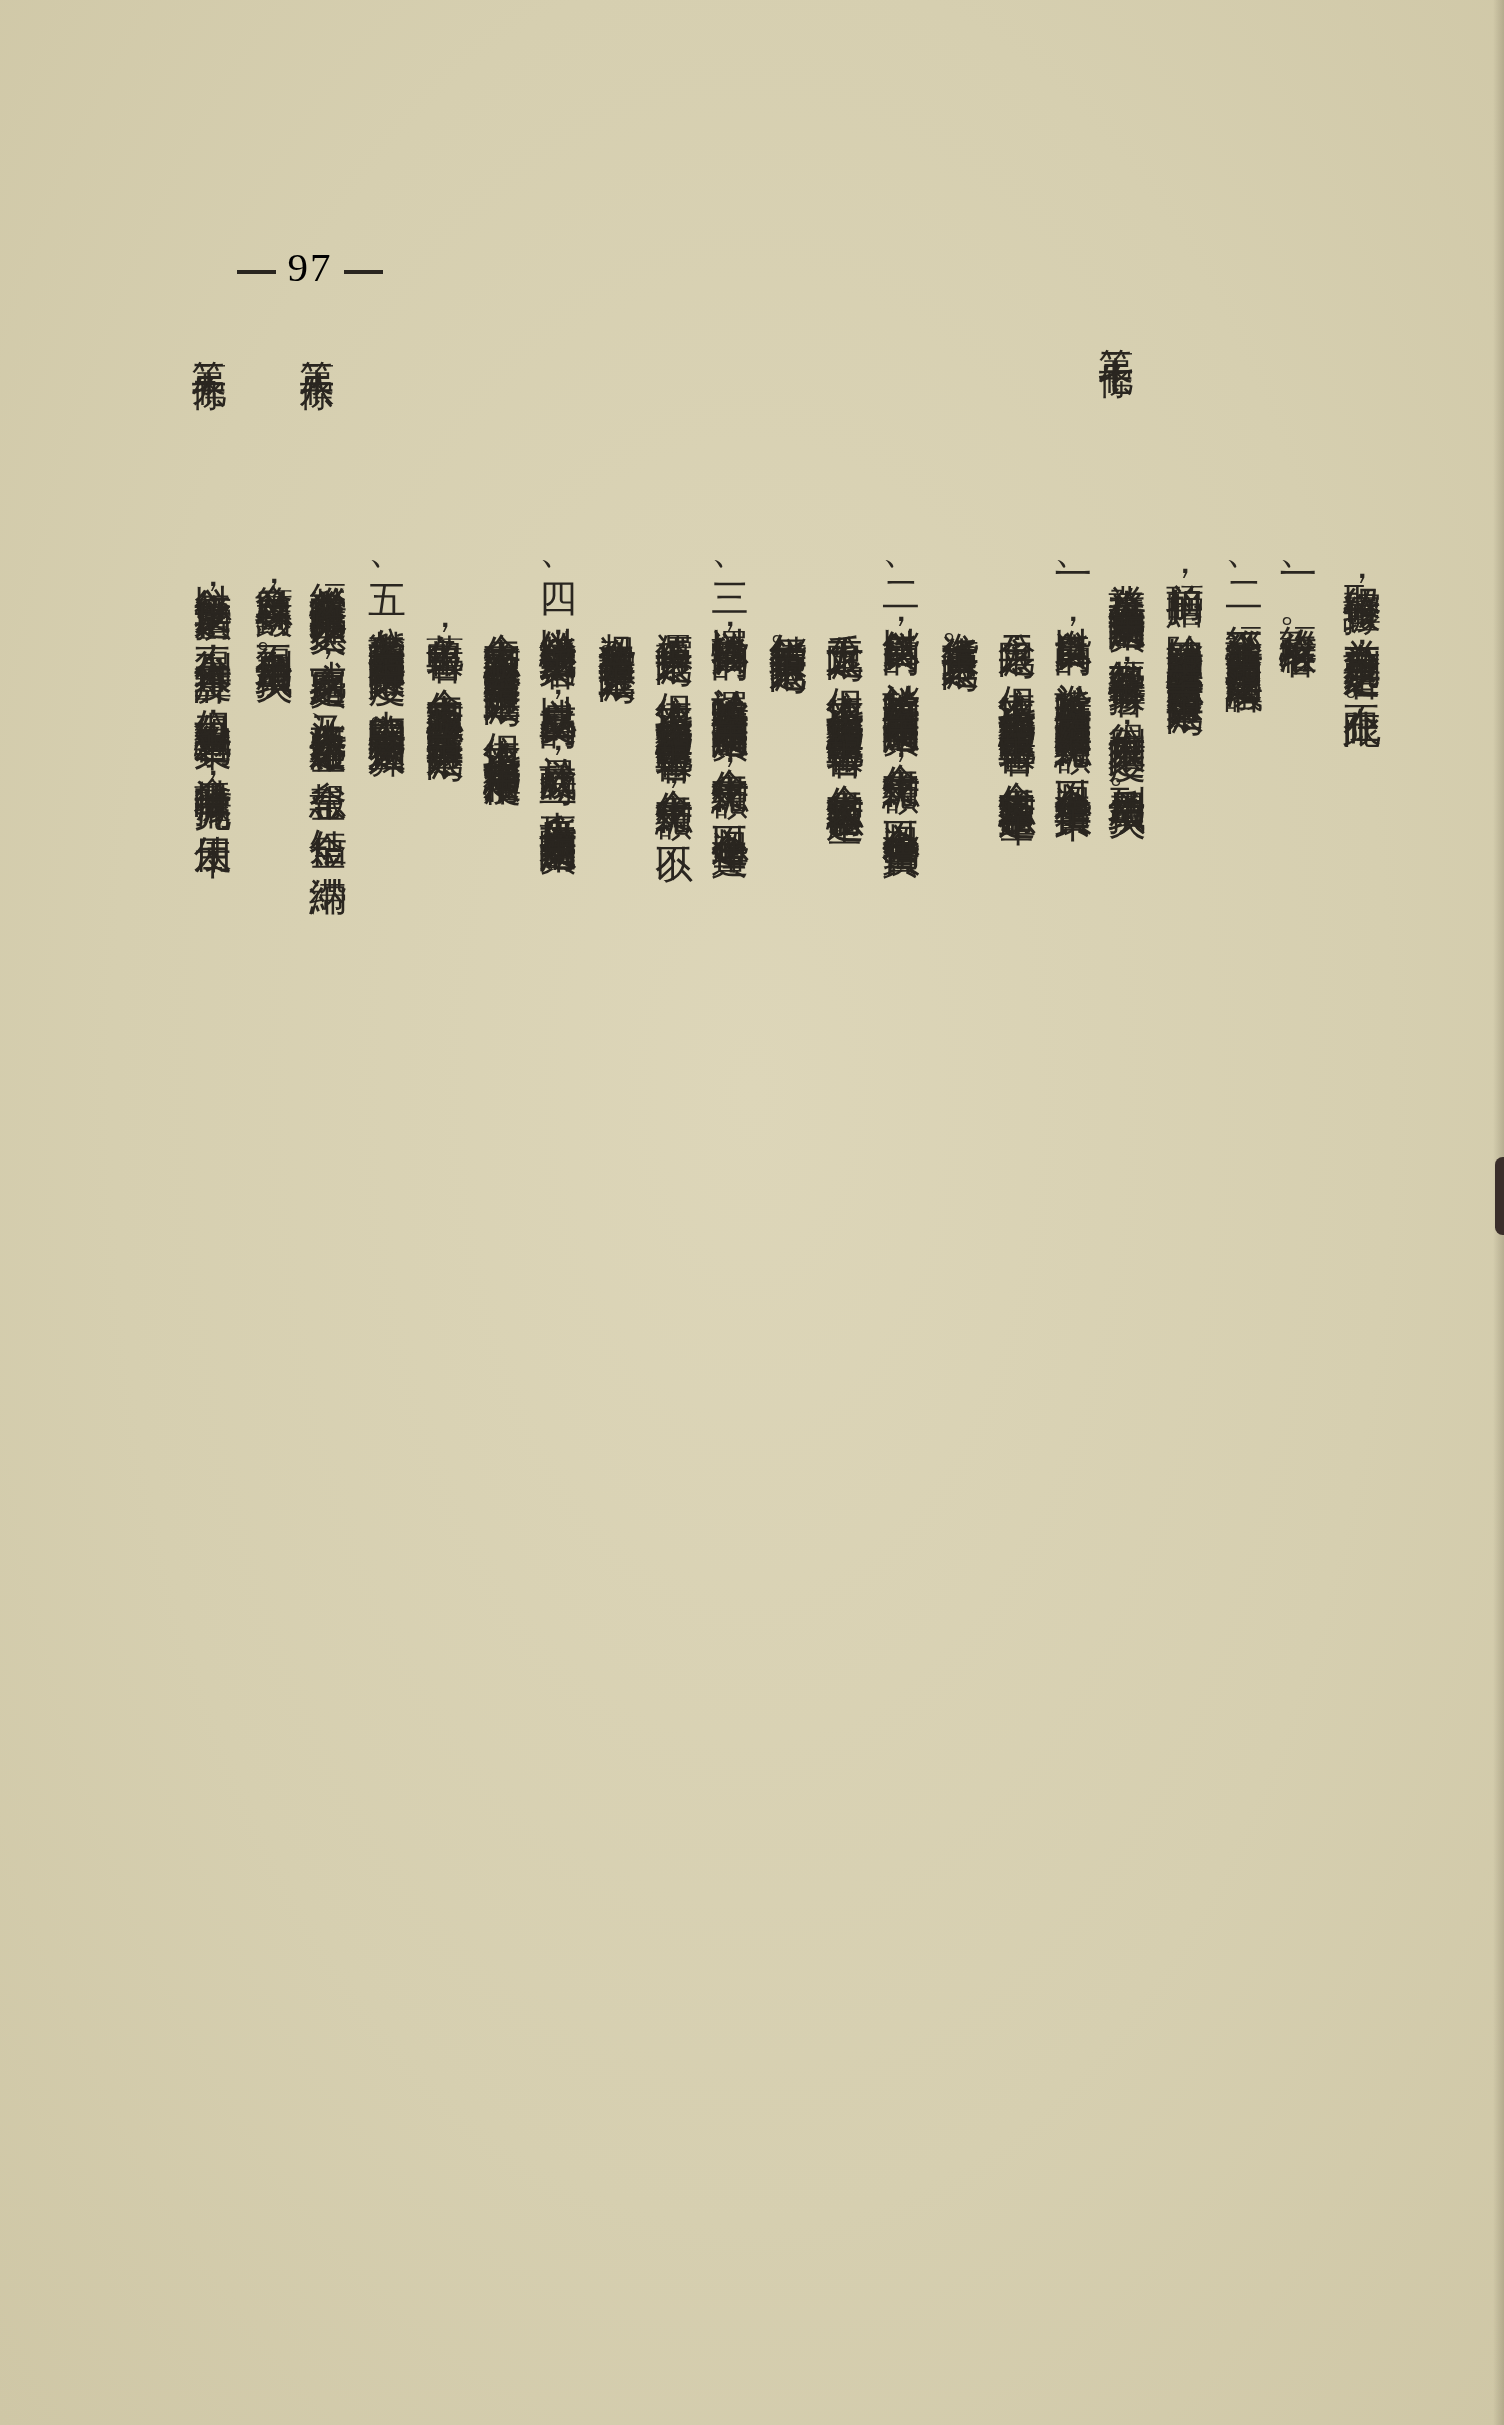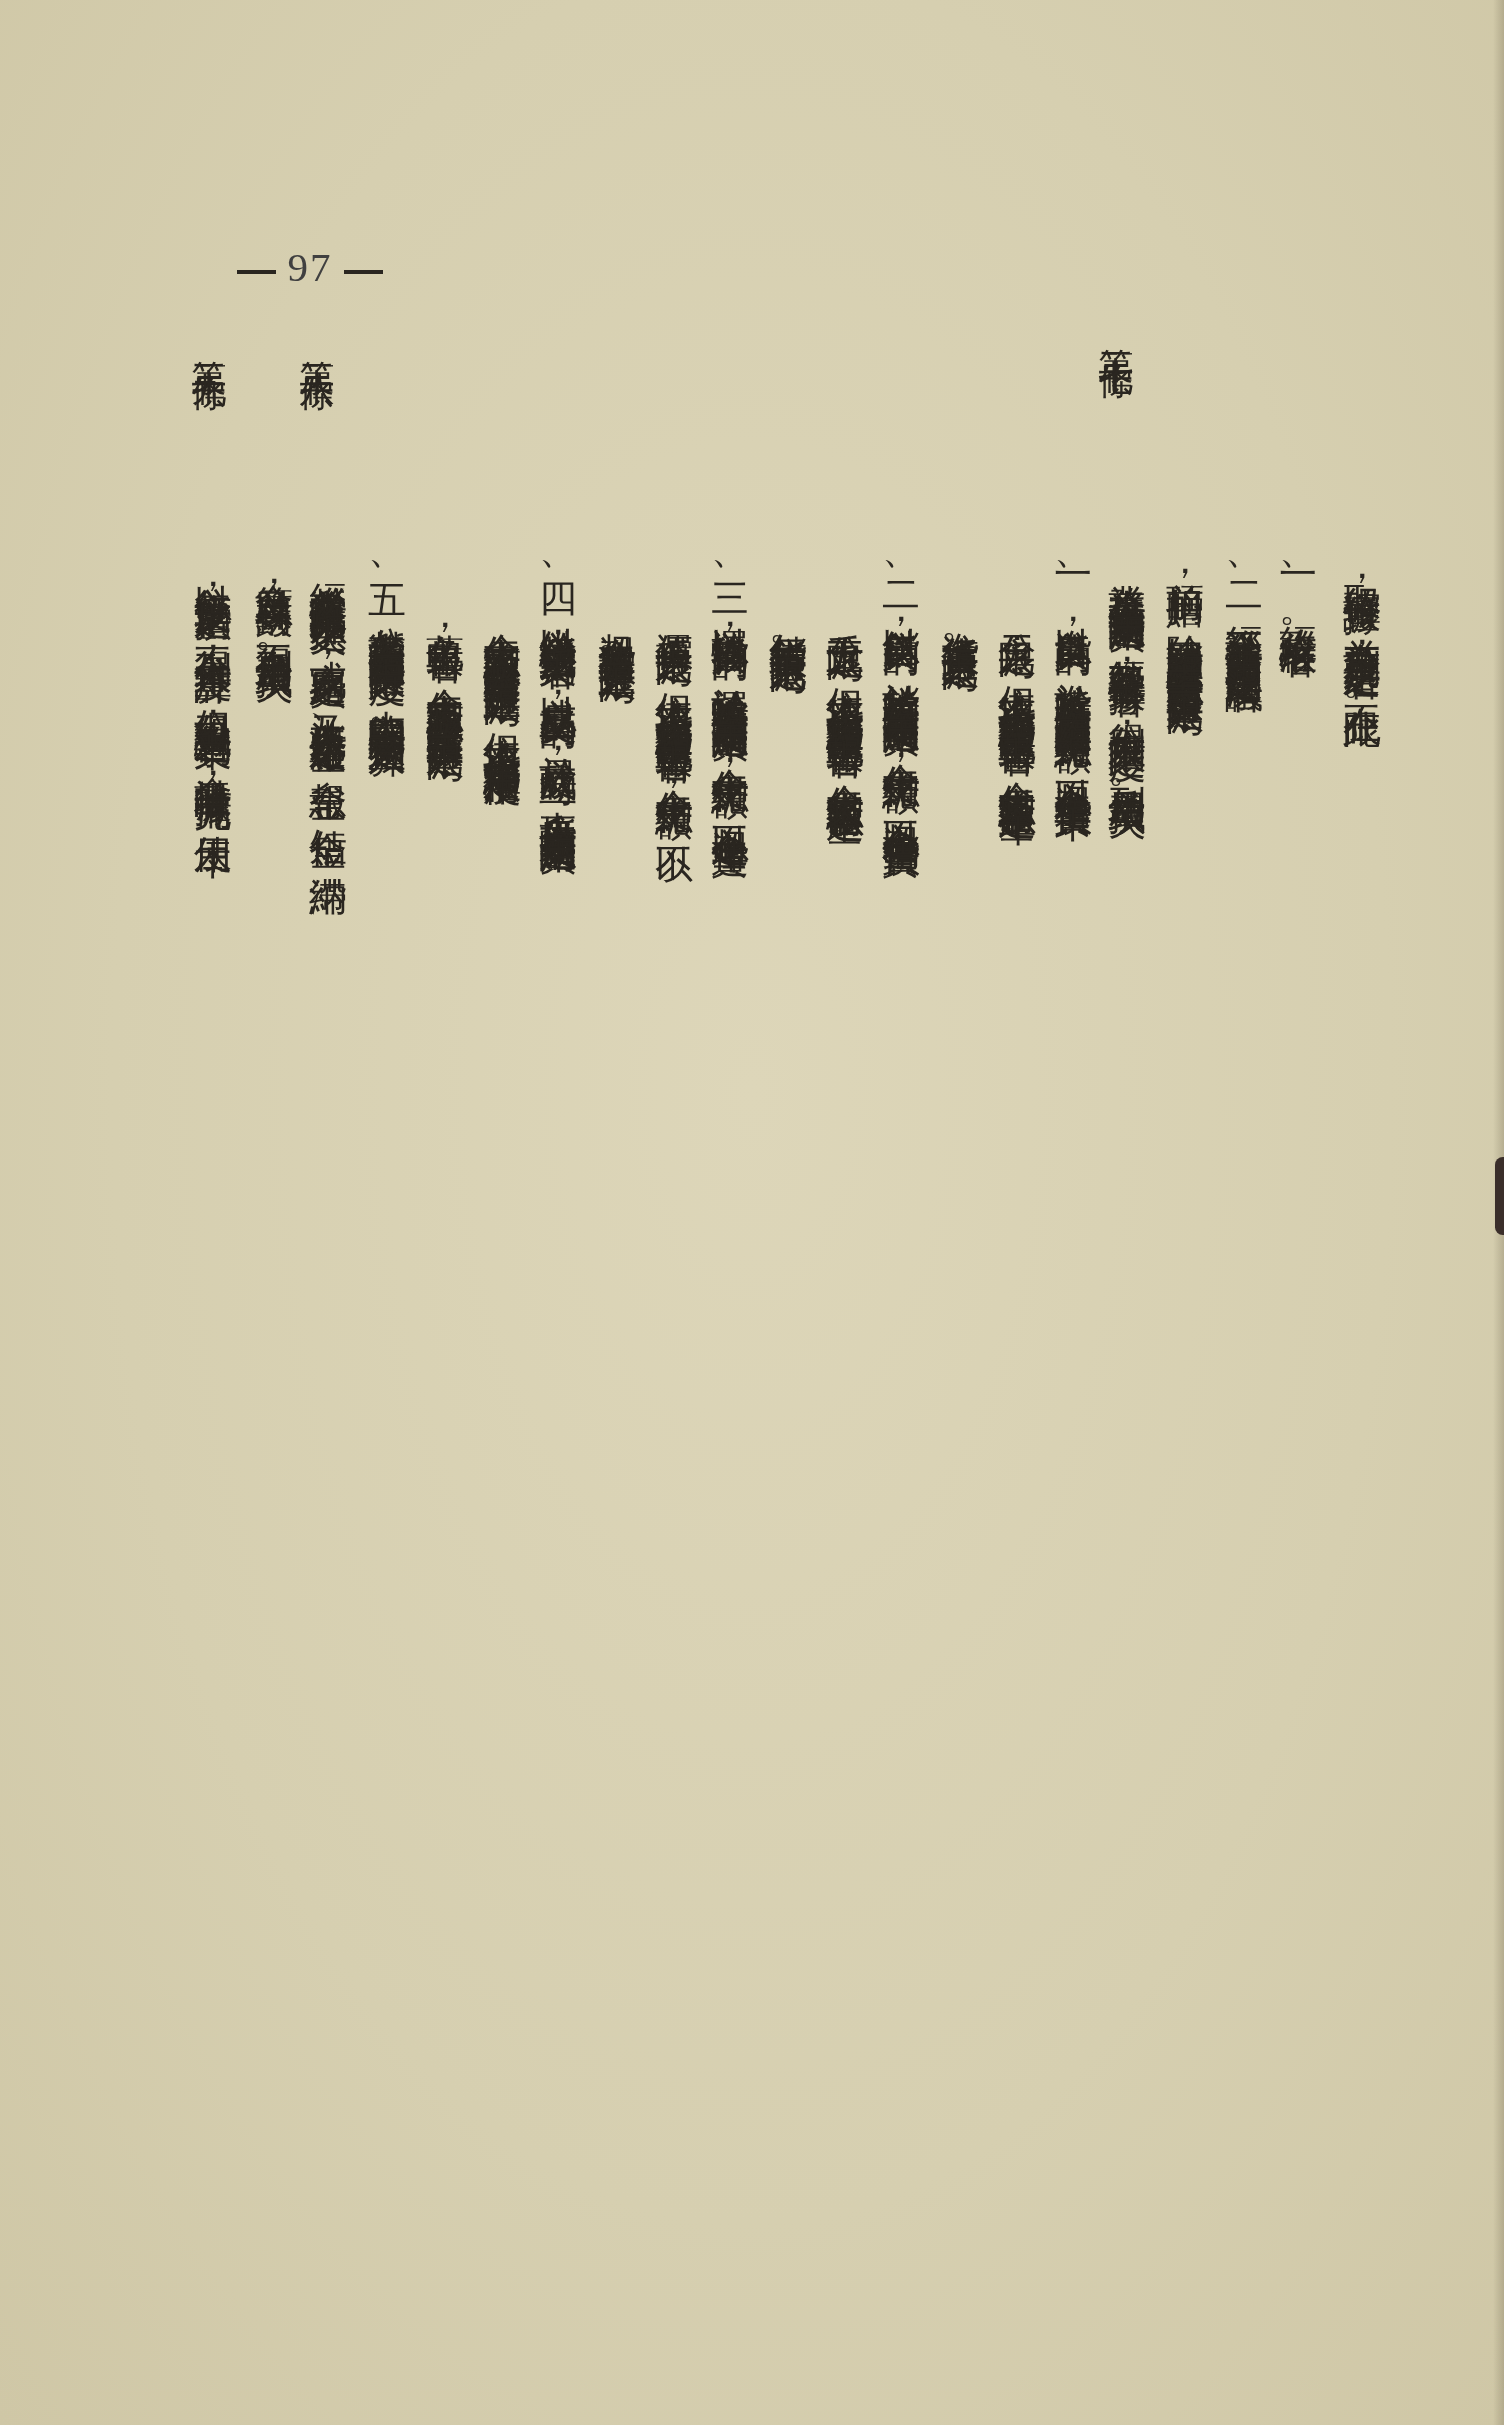--- a/index.html
+++ b/index.html
@@ -13,21 +13,21 @@
   .page-edge {
     position: absolute; right: 0; top: 0; width: 11.8px; height: 2426px;
     background: linear-gradient(to right, rgba(0,0,0,0), rgba(80,70,50,0.25));
   }
   .tab-mark {
     position: absolute; right: 0; top: 1157px; width: 9.8px; height: 78px;
     background: #3a2e2a; border-radius: 7.8px 0 0 7.8px;
   }
   .page-number {
     position: absolute; left: 225px; top: 243px;
-    font-size: 41px; letter-spacing: 2px; color: #404040;
+    font-size: 41px; letter-spacing: 2px; color: #000000;
     font-family: "Liberation Serif", serif;
   }
   .page-number .dash { display: inline-block; width: 39px; height: 3.9px; background:#2a2620; vertical-align: middle; margin: 0 11.8px; }
   .col {
     position: absolute;
     writing-mode: vertical-rl;
     text-orientation: upright;
     font-size: 38px;
     line-height: 1;
     letter-spacing: 2.5px;

